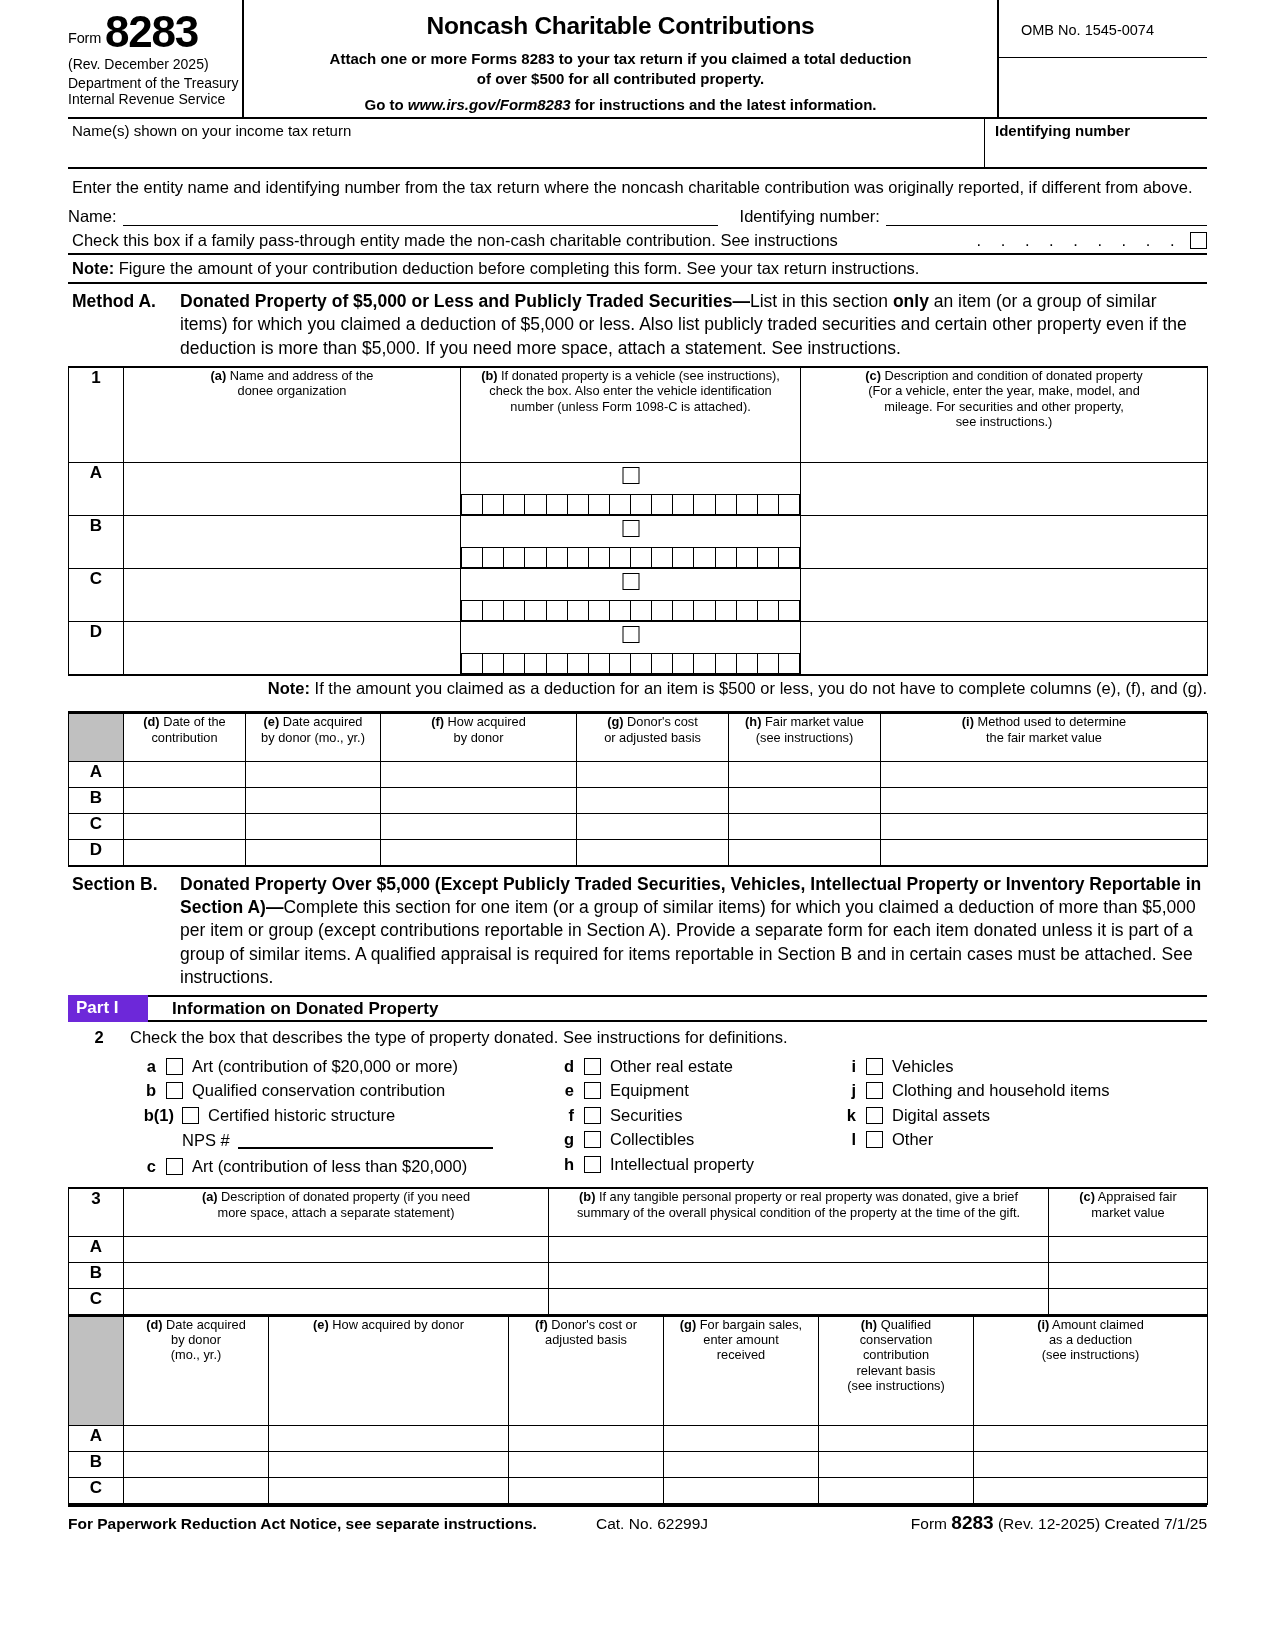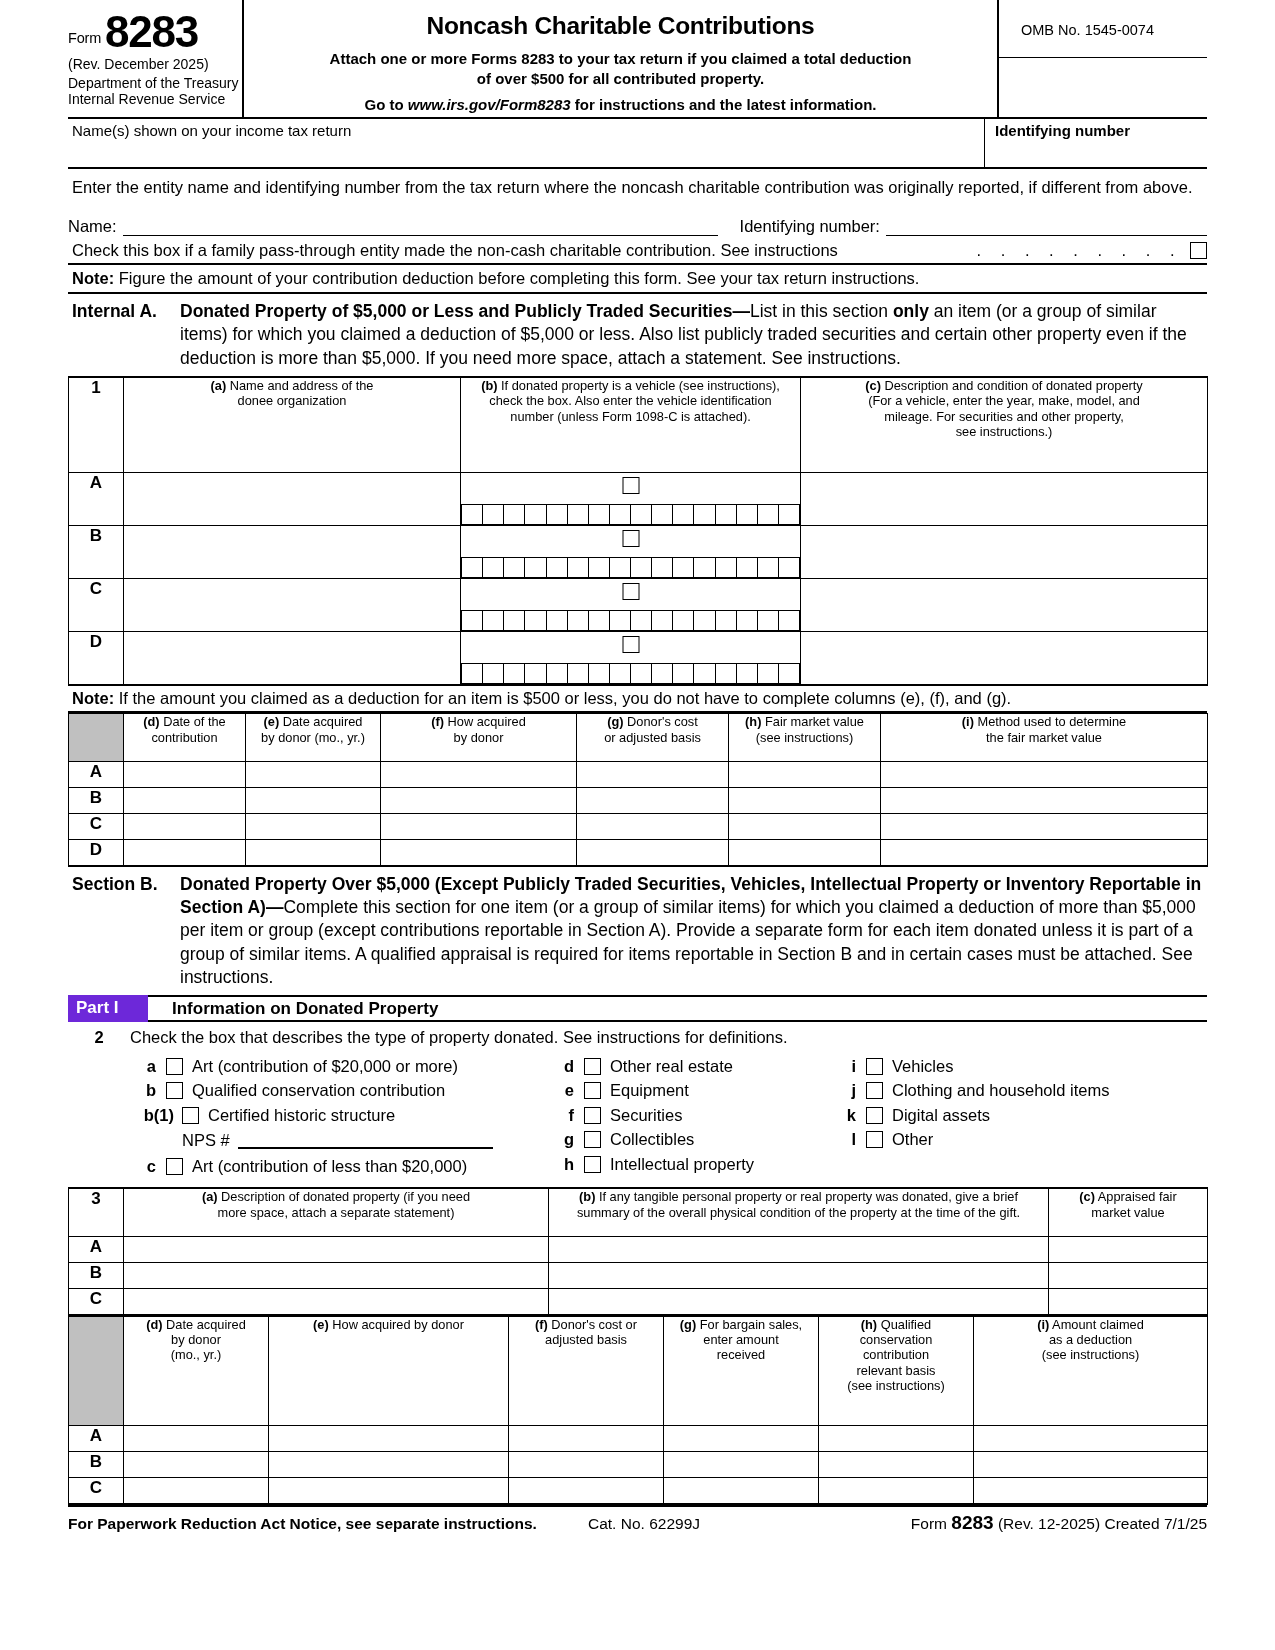--- a/index.html
+++ b/index.html
@@ -33,21 +33,21 @@
   .hdr-right .att b { font-size:20px; font-weight:bold; }
 
   
   .namerow { display:flex; width:1139px; height:50px; border-bottom:2.5px solid #000; }
   .namerow .c1 { flex:1; font-size:15px; padding:3px 0 0 4px; border-right:1.6px solid #000; }
   .namerow .c2 { width:222px; font-size:15px; font-weight:bold; padding:3px 0 0 10px; }
 
   
   .entity { width:1139px; font-size:16.5px; line-height:1.36; padding:7px 0 0 4px; }
   .line-name { display:flex; align-items:flex-end; margin-top:9px; font-size:16.5px; }
-  .line-name .lbl { white-space:nowrap;margin-top:10px; }
+  .line-name .lbl { white-space:nowrap; }
   .line-name .rule { border-bottom:1.6px solid #000; height:19px; }
   .checkline { display:flex; align-items:center; width:1139px; border-top:0; font-size:16.5px;
                padding:5px 0 3px 4px; border-bottom:2.5px solid #000; }
   .checkline .dots { flex:1; text-align:right; letter-spacing:7.5px; padding-right:8px; white-space:nowrap; overflow:hidden;}
   .cbox { display:inline-block; width:17px; height:17px; border:1.4px solid #000; background:#fff; }
   .noterow { width:1139px; font-size:16.5px; padding:4px 0 4px 4px; border-bottom:2.5px solid #000; }
   .noterow b { font-weight:bold; }
 
   
   .sect { display:flex; width:1139px; padding:6px 0 6px 4px; font-size:17.5px; line-height:1.33; }
@@ -93,21 +93,21 @@
   .cbitem { display:flex; align-items:center; height:24.5px; font-size:16.5px; }
   .cbitem .ltr { width:36px; font-weight:bold; text-align:right; padding-right:10px; flex-shrink:0;}
   .cbitem .ltr.wide { width:52px; padding-right:8px; }
   .cbitem .bx { width:17px; height:17px; border:1.4px solid #000; flex-shrink:0; }
   .cbitem .tx { padding-left:9px; white-space:nowrap; }
   .npsline { display:flex; align-items:center; height:25px; font-size:16.5px; padding-left:52px; }
   .npsline .rule { width:255px; border-bottom:2.2px solid #000; height:18px; margin-left:8px; }
 
   
   .footer { display:flex; width:1139px; align-items:baseline; font-size:15.5px;
-            border-top:2.5px solid #000; padding-top:5px; }
+            border-top:2.5px solid #000; padding-top:5px;gap:8px; }
   .footer .f1 { font-weight:bold; width:520px; }
   .footer .f2 { width:240px; text-align:left; }
   .footer .f3 { flex:1; text-align:right; }
   .footer .f3 b { font-size:19px; font-weight:bold; }
 </style>
 </head>
 <body>
 
 <div class="page">
 
@@ -162,21 +162,21 @@
     <span>Check this box if a family pass-through entity made the non-cash charitable contribution. See instructions</span>
     <span class="dots">. . . . . . . . .</span>
     <span class="cbox"></span>
   </div>
 
   <div class="noterow">
     <b>Note:</b><span> Figure the amount of your contribution deduction before completing this form. See your tax return instructions.</span>
   </div>
 
   <div class="sect">
-    <div class="tag">Internal A.</div>
+    <div class="tag">Method A.</div>
     <div class="body"><b>Donated Property of $5,000 or Less and Publicly Traded Securities—</b><span>List in this section </span><b>only</b><span> an item (or a group of similar items) for which you claimed a deduction of $5,000 or less. Also list publicly traded securities and certain other property even if the deduction is more than $5,000. If you need more space, attach a statement. See instructions.</span></div>
   </div>
 
   <table class="grid">
     <colgroup>
         <col style="width:55px">
         <col style="width:337px">
         <col style="width:340px">
         <col style="width:407px">
       </colgroup>
@@ -307,21 +307,21 @@
                 <span></span>
                 <span></span>
               </div>
         </div>
       </td>
       <td class="thick-bot"></td>
     </tr>
   </tbody>
     </table>
 
-  <div class="noterow" style="border-bottom:2.5px solid #000;padding-top:3px;padding-bottom:3px;">
+  <div class="noterow" style="border-bottom:2.5px solid #000;padding-top:3px;padding-bottom:13px;text-align:right;">
     <b>Note:</b><span> If the amount you claimed as a deduction for an item is $500 or less, you do not have to complete columns (e), (f), and (g).</span>
   </div>
 
   <table class="grid">
     <colgroup>
         <col style="width:55px">
         <col style="width:122px">
         <col style="width:135px">
         <col style="width:196px">
         <col style="width:152px">

